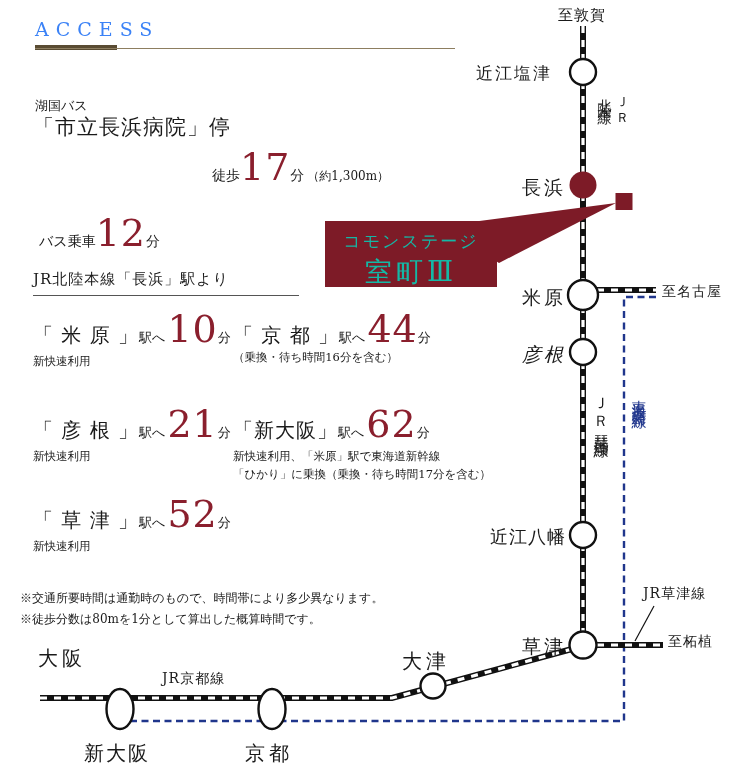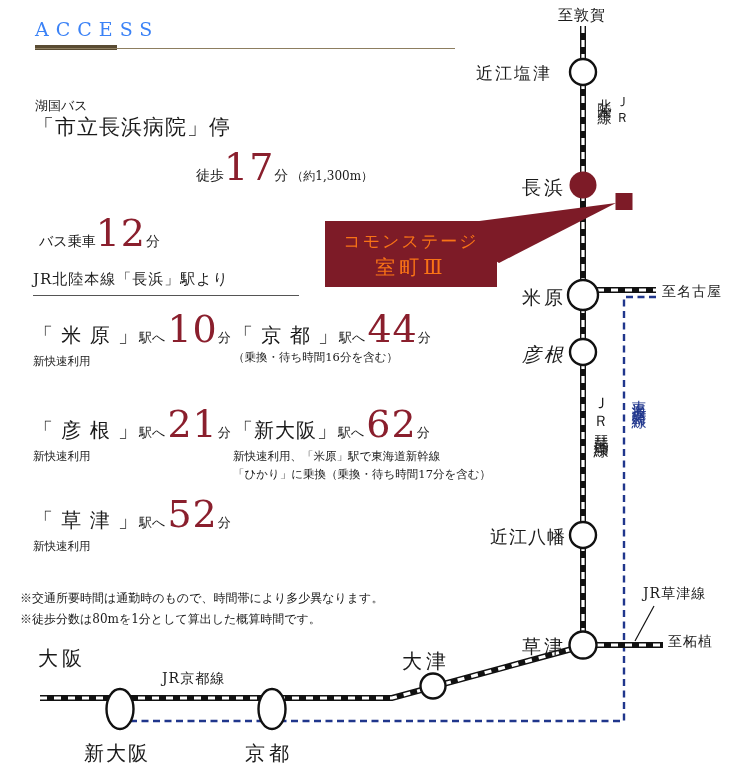--- a/index.html
+++ b/index.html
@@ -11,23 +11,23 @@
   .tiny{font-size:11.5px;line-height:1.55;}
   .num{font-size:38px;line-height:1;color:#8a1f2d;letter-spacing:1px;}
   .bracket-big{font-size:21px;letter-spacing:1px;}
   .dest-name{font-size:20px;letter-spacing:1px;}
   .dest-suffix{font-size:13px;margin-right:2px;}
   .dest-unit{font-size:13px;}
   .vtext{writing-mode:vertical-rl;text-orientation:upright;white-space:nowrap;}
   .st-label{font-size:18px;letter-spacing:3px;text-align:right;}
   .dir-label{font-size:14px;letter-spacing:1px;}
   .access-title{font-size:19px;letter-spacing:7px;color:#3b82f6;}
-  .callout{background:#7d1b27;color:#f97316;text-align:center;z-index:4;}
+  .callout{background:#7d1b27;color:#14b8a6;text-align:center;z-index:4;}
   .callout .l1{font-size:17px;letter-spacing:2px;margin-top:9px;}
-  .callout .l2{font-size:20px;letter-spacing:4px;margin-top:1px;}
+  .callout .l2{font-size:27px;letter-spacing:4px;margin-top:1px;}
   svg{position:absolute;left:0;top:0;z-index:1;}
   .txt{z-index:5;}
 </style>
 </head>
 <body>
 
 <div id="canvas">
 
   <svg width="730" height="777" viewBox="0 0 730 777">
 
@@ -70,21 +70,21 @@
     <rect x="615.5" y="193" width="17" height="17" fill="#7d1b27"></rect>
   </svg>
 
   <div class="abs txt access-title" style="left:35px;top:18px;">ACCESS</div>
   <div class="abs" style="left:35px;top:45px;width:82px;height:5px;background:#5a4c33;z-index:2;"></div>
   <div class="abs" style="left:35px;top:48px;width:420px;height:1px;background:#8d7e60;z-index:2;"></div>
 
   <div class="abs txt" style="left:35px;top:97px;font-size:13px;">湖国バス</div>
   <div class="abs txt bracket-big" style="left:33px;top:113px;">「市立長浜病院」停</div>
 
-  <div class="abs txt row" style="left:196px;top:148px;">
+  <div class="abs txt row" style="left:212px;top:148px;">
     <span class="small">徒歩</span>
     <span class="num">17</span>
     <span class="small">分</span>
     <span style="font-size:12px;margin-left:3px;">（約1,300m）</span>
   </div>
 
   <div class="abs txt row" style="left:33px;top:214px;">
     <span class="small" style="margin-left:6px;">バス乗車</span>
     <span class="num">12</span>
     <span class="small">分</span>

